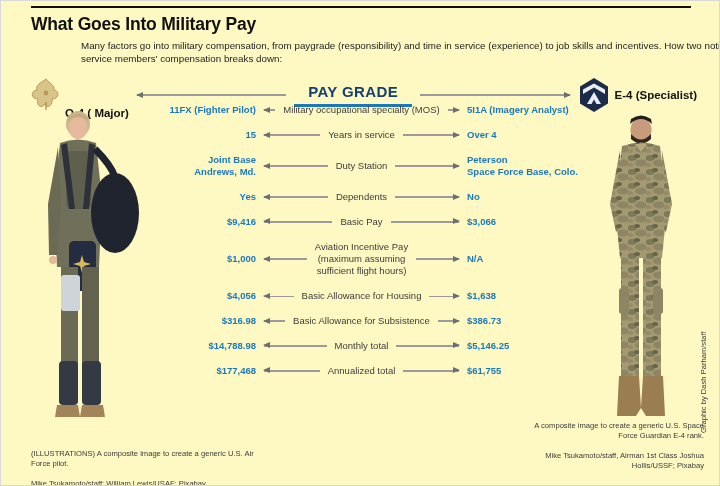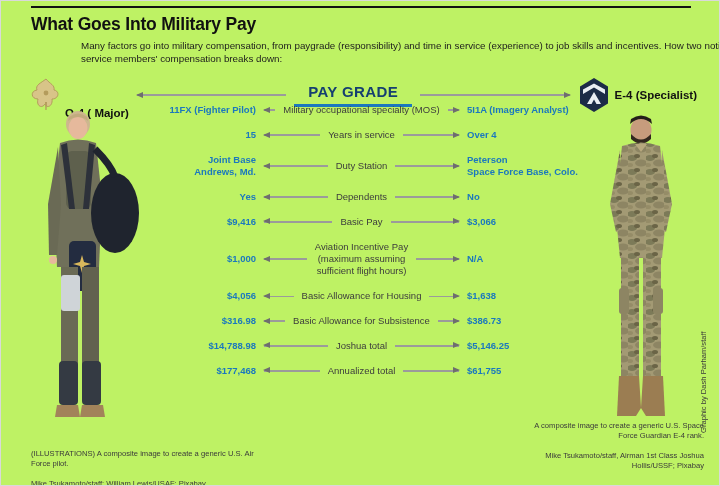--- a/index.html
+++ b/index.html
@@ -7,21 +7,21 @@
     --navy:#153f70;
     --line:#9b9b9b;
     --arrow:#6e6e6e;
     --ink:#111111;
     --label:#3c3c3c;
   }
   *{margin:0;padding:0;box-sizing:border-box;}
   html,body{background:#ffffff;}
   body{font-family:"Liberation Sans","DejaVu Sans",sans-serif;}
   .page{
-    position:relative;width:720px;height:486px;background:#bef264;
+    position:relative;width:720px;height:486px;background:#fef9c3;
     overflow:hidden;border:1px solid #d9d9d9;
   }
   .top-rule{position:absolute;left:30px;right:28px;top:5px;height:2px;background:#111;}
   .title{
     position:absolute;left:30px;top:13px;font-size:17.5px;font-weight:bold;
     color:var(--ink);letter-spacing:-0.2px;
   }
   .subtitle{
     position:absolute;left:36px;top:39px;width:668px;font-size:9.8px;
     line-height:1.32;color:#1c1c1c;margin-left:44px;
@@ -230,21 +230,21 @@
       <div class="val val-left">$316.98</div>
       <div class="arrow left"></div>
       <div class="row-label">Basic Allowance for Subsistence</div>
       <div class="arrow right"></div>
       <div class="val val-right">$386.73</div>
     </div>
 
     <div class="row">
       <div class="val val-left">$14,788.98</div>
       <div class="arrow left"></div>
-      <div class="row-label">Joshua total</div>
+      <div class="row-label">Monthly total</div>
       <div class="arrow right"></div>
       <div class="val val-right">$5,146.25</div>
     </div>
 
     <div class="row">
       <div class="val val-left">$177,468</div>
       <div class="arrow left"></div>
       <div class="row-label">Annualized total</div>
       <div class="arrow right"></div>
       <div class="val val-right">$61,755</div>

